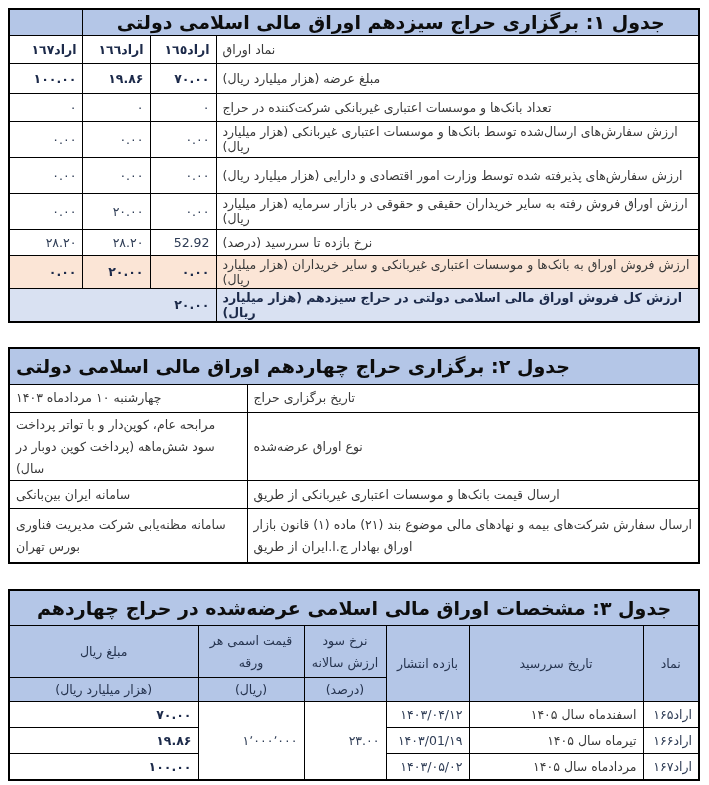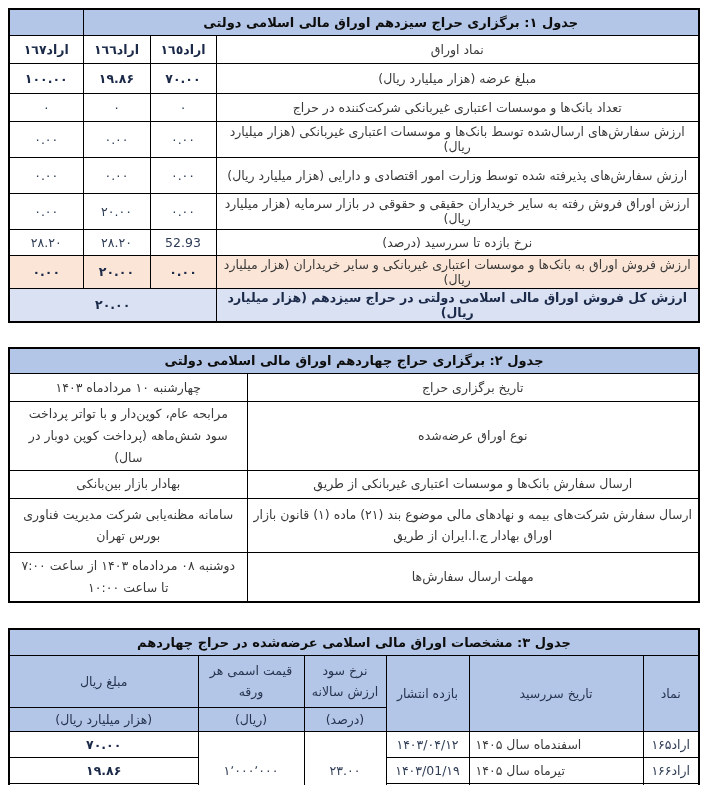--- a/index.html
+++ b/index.html
@@ -1,28 +1,28 @@
 <!DOCTYPE html>
 <html lang="fa"><head>
 <meta charset="utf-8">
 <style>
   html,body{margin:0;padding:0;background:#fff;}
   body{width:709px;height:785px;font-family:"DejaVu Sans","Liberation Sans",sans-serif;}
   .page{direction:rtl;padding:8px 9px 0 10px;box-sizing:border-box;width:709px;}
   table{border-collapse:collapse;table-layout:fixed;width:690px;border:2px solid #000;background:#fff;}
   td{border:1px solid #000;font-size:12.5px;color:#3a3a3a;padding:1px 6px;vertical-align:middle;overflow:hidden;}
-  .title-cell{background:#b4c6e7;color:#0d0d0d;font-weight:bold;font-size:13px;text-align:center;}
-  .lbl{text-align:center;}
-  .ctr{text-align:left;}
-  .num{text-align:center;color:#2e3c55;}
+  .title-cell{background:#b4c6e7;color:#0d0d0d;font-weight:bold;font-size:19px;text-align:center;}
+  .lbl{text-align:left;}
+  .ctr{text-align:right;}
+  .num{color:#2e3c55;}
   .b{font-weight:bold;color:#1c2a4a;}
   .pink{background:#fbe5d6;}
   .blue{background:#d9e1f2;}
   .hdr{background:#b4c6e7;text-align:center;color:#26344f;}
-  .t2 td{line-height:1.75;text-align:center;}
+  .t2 td{line-height:1.75;text-align:left;}
   .gap1{height:24px;}
   .gap2{height:25px;}
   .t3 td{line-height:1.7;}
 </style>
 </head>
 <body>
 
 <div class="page">
 
   <table class="t1">
@@ -68,21 +68,21 @@
       <td class="num">۰.۰۰</td>
     </tr>
     <tr style="height:36px">
       <td class="lbl">ارزش اوراق فروش رفته به سایر خریداران حقیقی و حقوقی در بازار سرمایه (هزار میلیارد ریال)</td>
       <td class="num">۰.۰۰</td>
       <td class="num">۲۰.۰۰</td>
       <td class="num">۰.۰۰</td>
     </tr>
     <tr style="height:26px">
       <td class="lbl">نرخ بازده تا سررسید (درصد)</td>
-      <td class="num">52.93</td>
+      <td class="num">52.92</td>
       <td class="num">۲۸.۲۰</td>
       <td class="num">۲۸.۲۰</td>
     </tr>
     <tr style="height:29px">
       <td class="lbl pink">ارزش فروش اوراق به بانک‌ها و موسسات اعتباری غیربانکی و سایر خریداران (هزار میلیارد ریال)</td>
       <td class="num b pink">۰.۰۰</td>
       <td class="num b pink">۲۰.۰۰</td>
       <td class="num b pink">۰.۰۰</td>
     </tr>
     <tr style="height:28px">
@@ -105,30 +105,26 @@
     </tr>
     <tr style="height:28px">
       <td class="ctr">تاریخ برگزاری حراج</td>
       <td class="ctr">چهارشنبه ۱۰ مردادماه ۱۴۰۳</td>
     </tr>
     <tr style="height:50px">
       <td class="ctr">نوع اوراق عرضه‌شده</td>
       <td class="ctr">مرابحه عام، کوپن‌دار و با تواتر پرداخت سود شش‌ماهه (پرداخت کوپن دوبار در سال)</td>
     </tr>
     <tr style="height:28px">
-      <td class="ctr">ارسال سفارش بانک‌ها و موسسات اعتباری غیربانکی از طریق</td>
-      <td class="ctr">بهادار بازار بین‌بانکی</td>
+      <td class="ctr">ارسال قیمت بانک‌ها و موسسات اعتباری غیربانکی از طریق</td>
+      <td class="ctr">سامانه ایران بین‌بانکی</td>
     </tr>
     <tr style="height:54px">
       <td class="ctr">ارسال سفارش شرکت‌های بیمه و نهادهای مالی موضوع بند (۲۱) ماده (۱) قانون بازار اوراق بهادار ج.ا.ایران از طریق</td>
       <td class="ctr">سامانه مظنه‌یابی شرکت مدیریت فناوری بورس تهران</td>
-    </tr>
-    <tr style="height:50px">
-      <td class="ctr">مهلت ارسال سفارش‌ها</td>
-      <td class="ctr">دوشنبه ۰۸ مردادماه ۱۴۰۳ از ساعت ۷:۰۰ تا ساعت ۱۰:۰۰</td>
     </tr>
   </tbody>
     </table>
 
   <div class="gap2"></div>
 
   <table class="t3">
     <colgroup>
         <col style="width:56px">
         <col style="width:174px">

